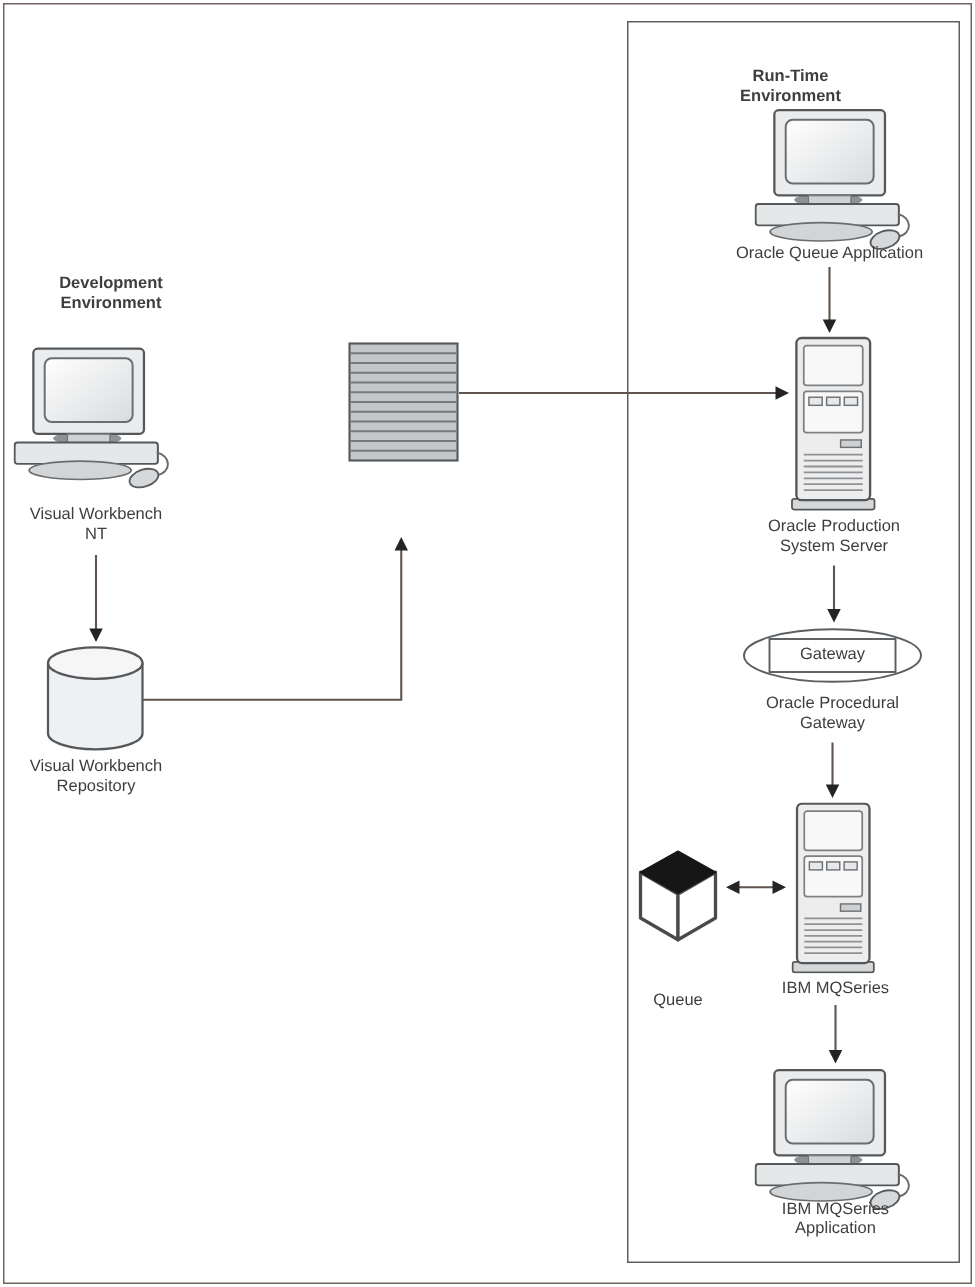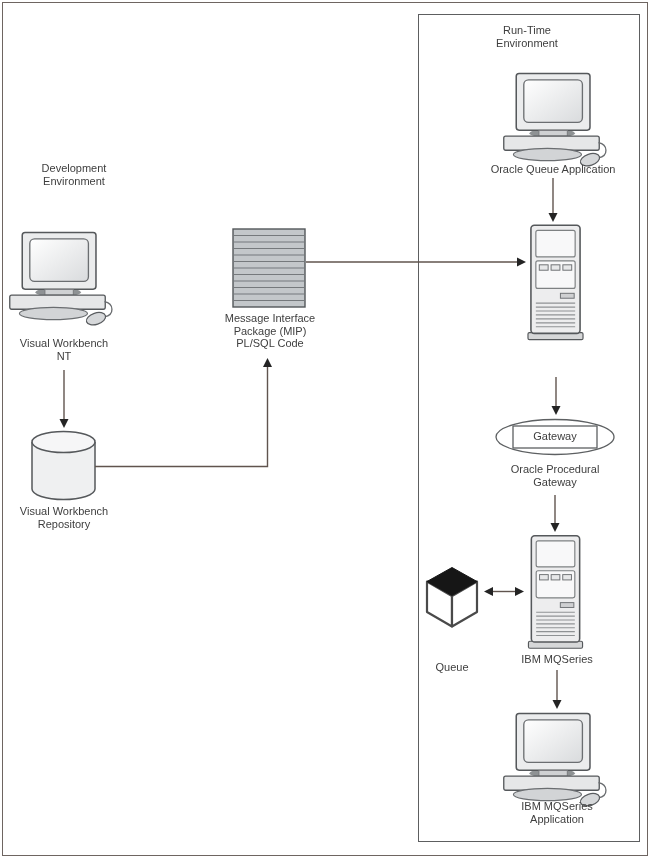--- a/index.html
+++ b/index.html
@@ -4,21 +4,21 @@
 <style>
   html,body{margin:0;padding:0;background:#fff;}
   .canvas{position:relative;width:650px;height:858px;background:#ffffff;overflow:hidden;
           font-family:"Liberation Sans",sans-serif;}
   .frame{position:absolute;inset:2px;border:1.5px solid #6e6561;pointer-events:none;}
   .runtime-box{position:absolute;left:418px;top:14px;width:222px;height:828px;
                border:1.5px solid #5d5e60;box-sizing:border-box;background:transparent;}
   svg.layer{position:absolute;left:0;top:0;}
   .lbl{position:absolute;font-size:11px;line-height:12.5px;color:#3e3e3e;
        text-align:center;white-space:pre-line;}
-  .lbl.bold{font-weight:normal;}
+  .lbl.bold{font-weight:bold;margin-top:21px;}
   .gw-text{line-height:21px;}
 </style>
 </head>
 <body>
 
 <div class="canvas">
   <div class="frame"></div>
   <div class="runtime-box"></div>
 
   <svg class="layer" width="650" height="858" viewBox="0 0 650 858">
@@ -144,27 +144,26 @@
       </g>
     </g>
   </svg>
 
   <div class="lbl bold" style="left:12px;top:162px;width:124px;">Development
 Environment</div>
   <div class="lbl bold" style="left:457px;top:24px;width:140px;">Run-Time
 Environment</div>
 
   <div class="lbl" style="left:478px;top:163px;width:150px;">Oracle Queue Application</div>
+  <div class="lbl" style="left:496px;top:345px;width:120px;">Oracle Production
+System Server</div>
   <div class="lbl gw-text" style="left:513px;top:426px;width:84px;">Gateway</div>
   <div class="lbl" style="left:495px;top:463px;width:120px;">Oracle Procedural
 Gateway</div>
   <div class="lbl" style="left:497px;top:653px;width:120px;">IBM MQSeries</div>
   <div class="lbl" style="left:414px;top:629px;width:76px;margin-top:32px;">Queue</div>
   <div class="lbl" style="left:497px;top:800px;width:120px;">IBM MQSeries
 Application</div>
   <div class="lbl" style="left:4px;top:337px;width:120px;">Visual Workbench
 NT</div>
   <div class="lbl" style="left:4px;top:505px;width:120px;">Visual Workbench
 Repository</div>
-  <div class="lbl" style="left:211px;top:312px;width:118px;">Message Interface
-Package (MIP)
-PL/SQL Code</div>
 </div>
 
 </body></html>

